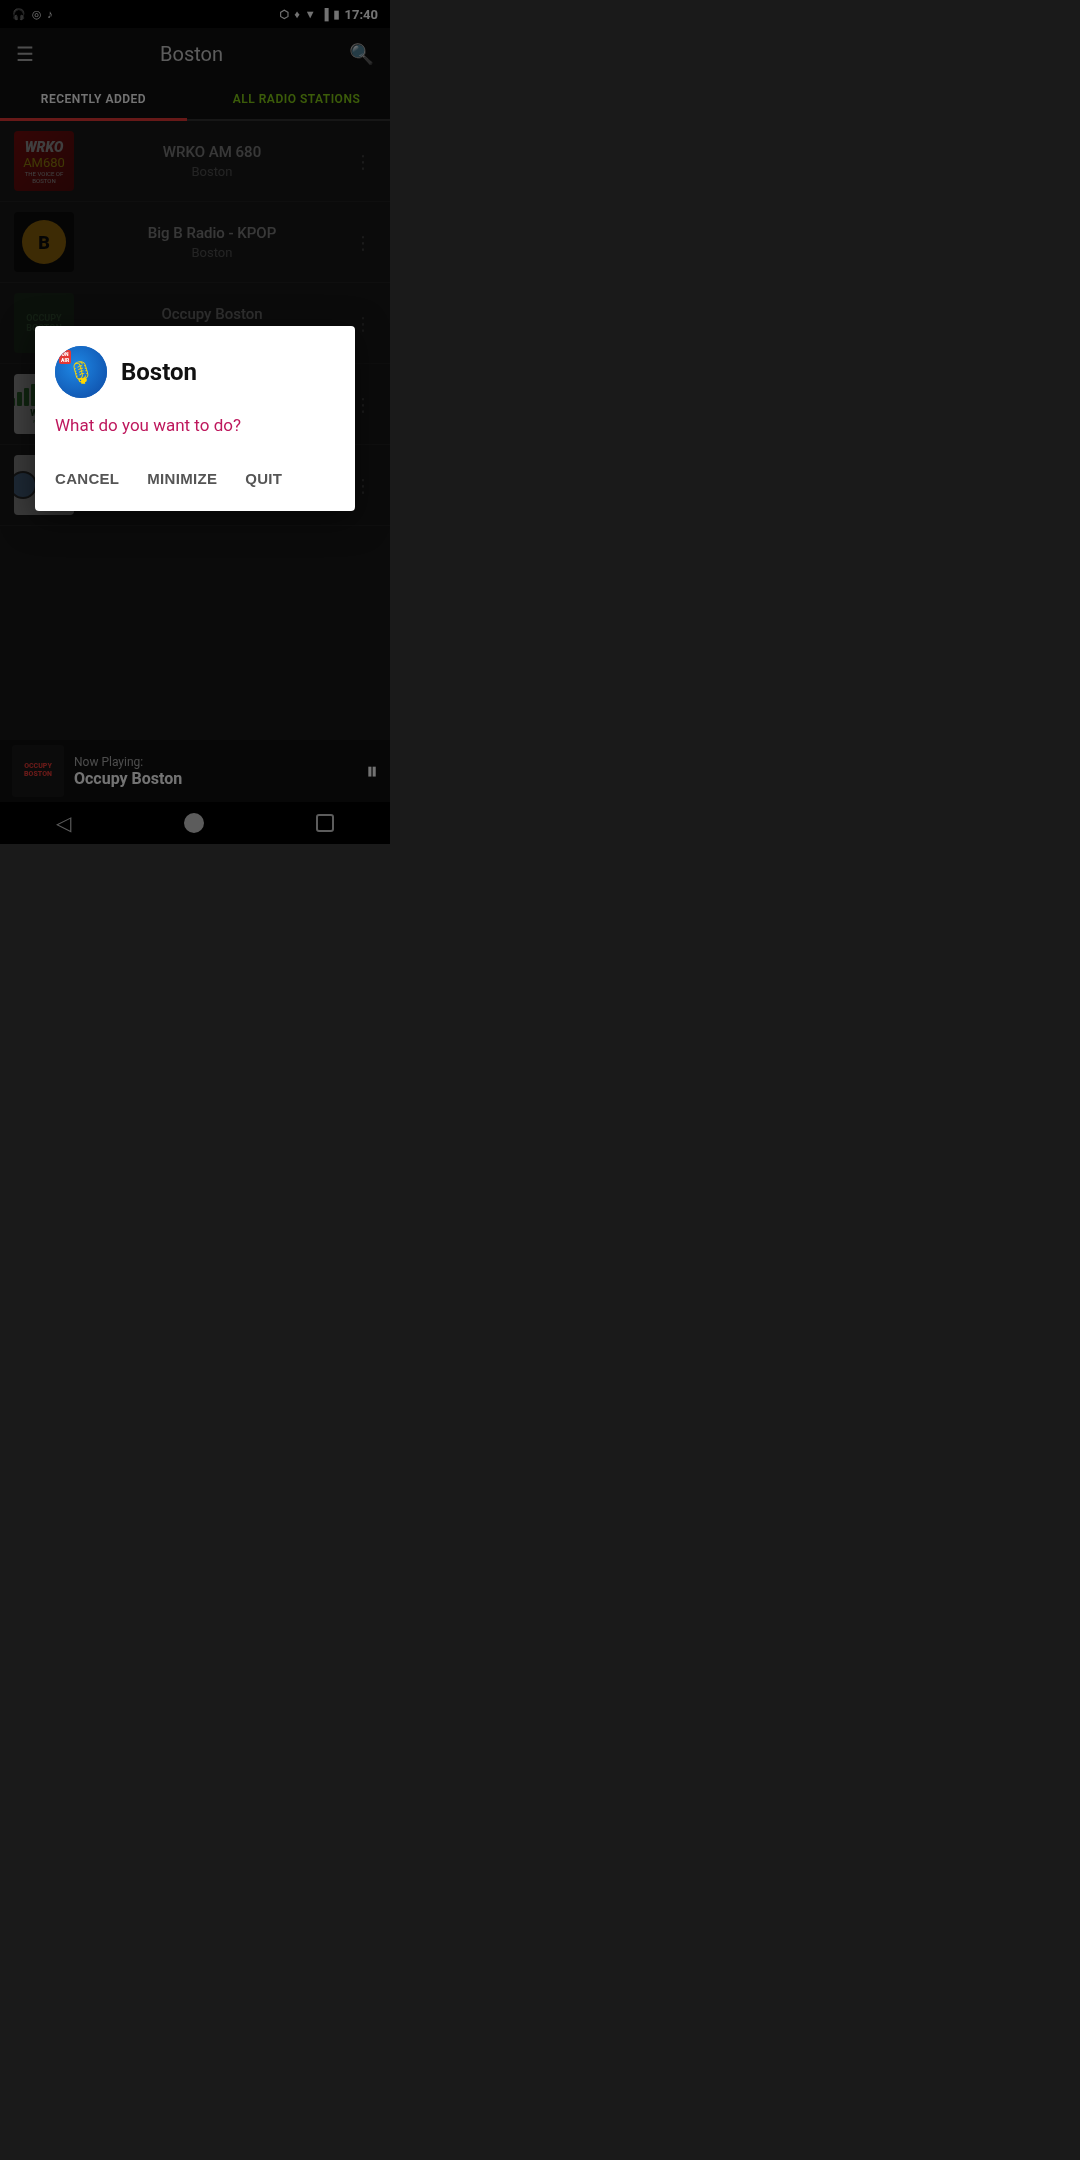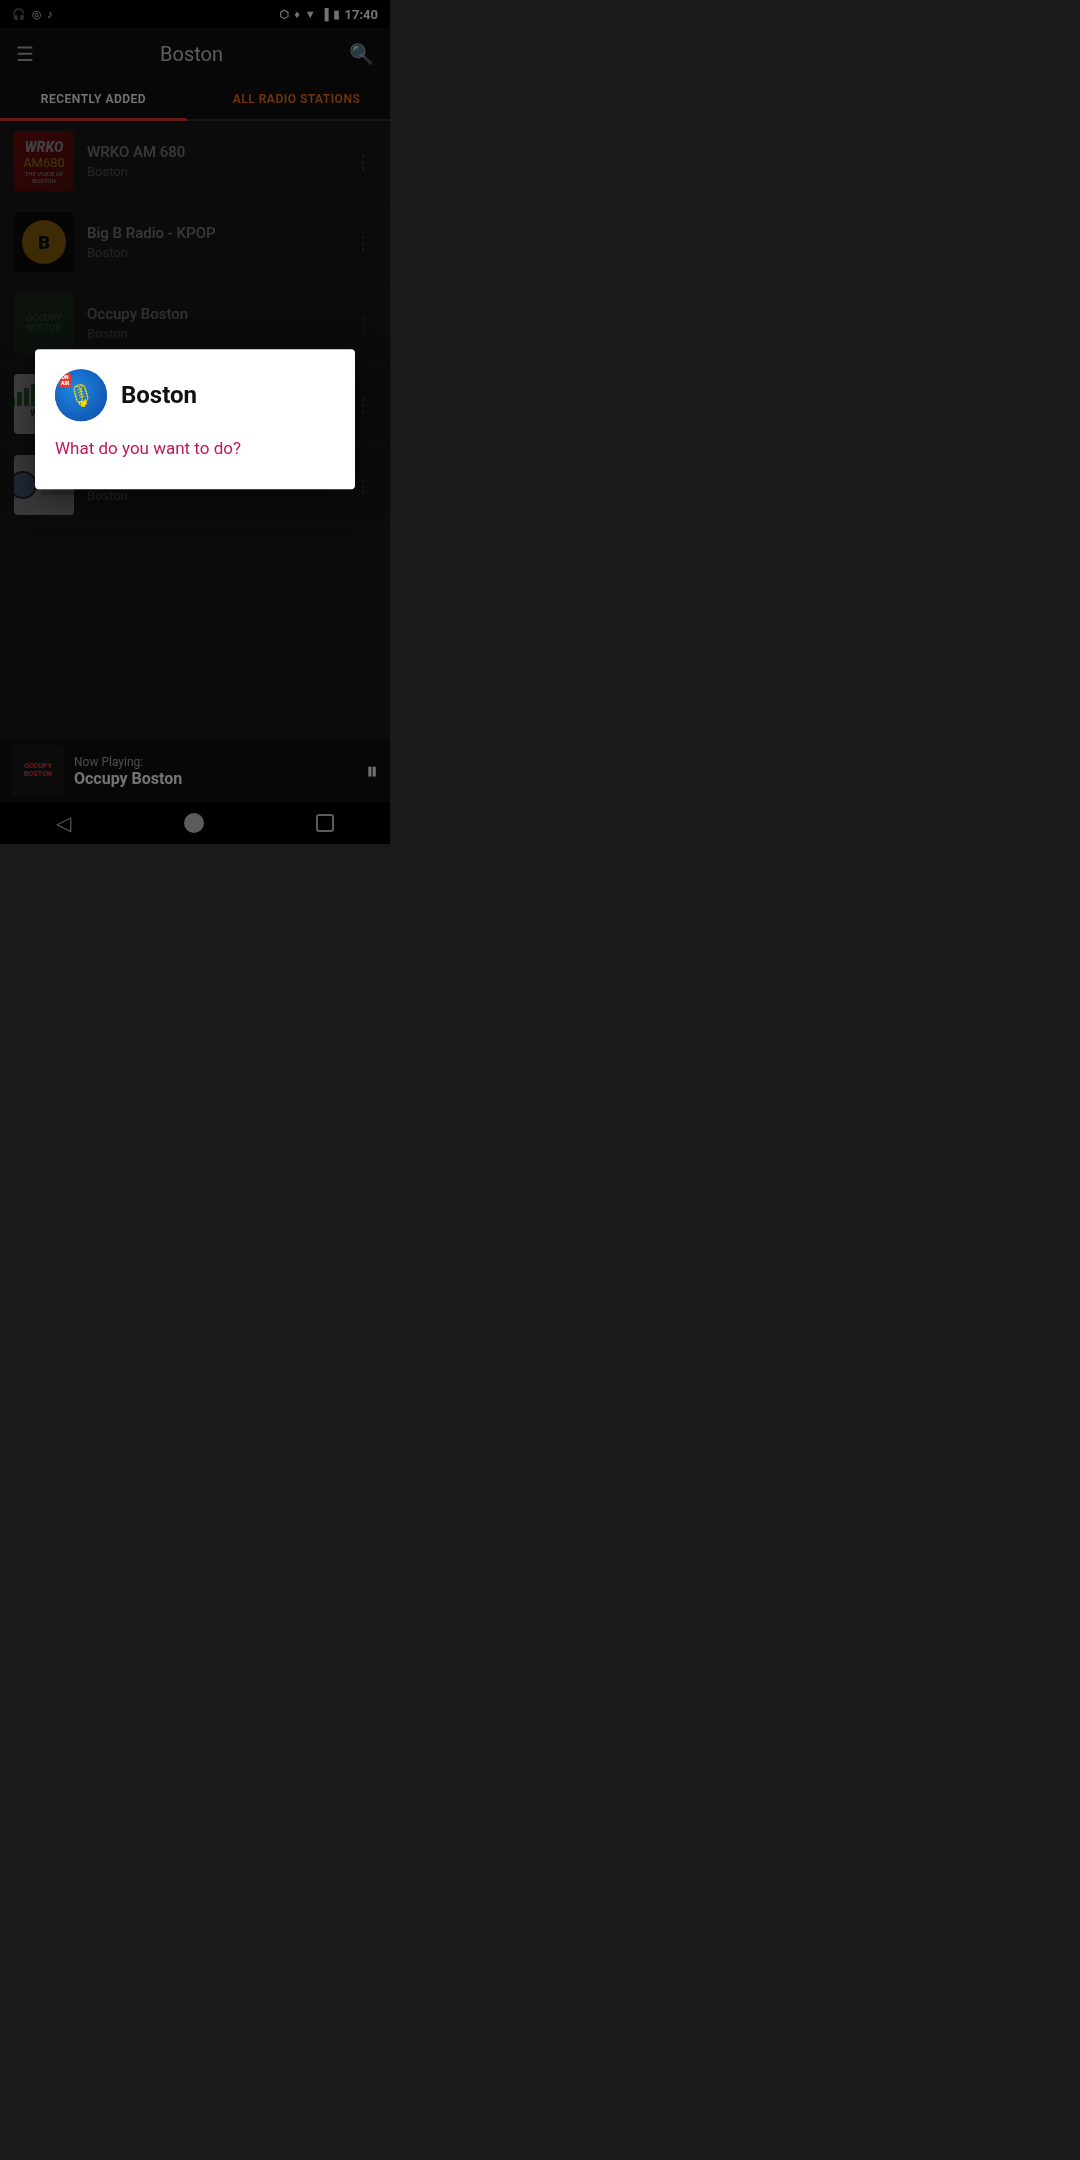--- a/index.html
+++ b/index.html
@@ -72,21 +72,21 @@
       display: flex;
       border-bottom: 2px solid #333;
       gap: 16px;
     }
     .tab {
       flex: 1;
       text-align: center;
       padding: 12px 0;
       font-size: 12px;
       font-weight: 600;
-      color: #f97316;
+      color: #84cc16;
       cursor: pointer;
       letter-spacing: 0.5px;
     }
     .tab.active {
       color: #fff;
       border-bottom: 3px solid #e53935;
       margin-bottom: -2px;
     }
 
     
@@ -123,20 +123,21 @@
     }
     .radio-logo.wumb {
       background: #fff;
     }
     .radio-logo.wunr {
       background: #e8e8e8;
     }
     .radio-info {
       flex: 1;
       padding: 0 13px;
+      text-align: center;
     }
     .radio-name {
       color: #e0e0e0;
       font-size: 15px;
       font-weight: 500;
     }
     .radio-city {
       color: #888;
       font-size: 13px;
       margin-top: 3px;
@@ -591,13 +592,18 @@
   <div class="dialog-header">
     <div class="dialog-logo">
       <div class="dialog-logo-inner">
         <span class="on-air-badge">ON<br>AIR</span>
         <span class="mic-icon">🎙</span>
       </div>
     </div>
     <span class="dialog-title">Boston</span>
   </div>
   <div class="dialog-message">What do you want to do?</div>
+  <div class="dialog-actions">
+    <button class="dialog-btn">CANCEL</button>
+    <button class="dialog-btn">MINIMIZE</button>
+    <button class="dialog-btn">QUIT</button>
+  </div>
 </div>
 
 </body></html>

